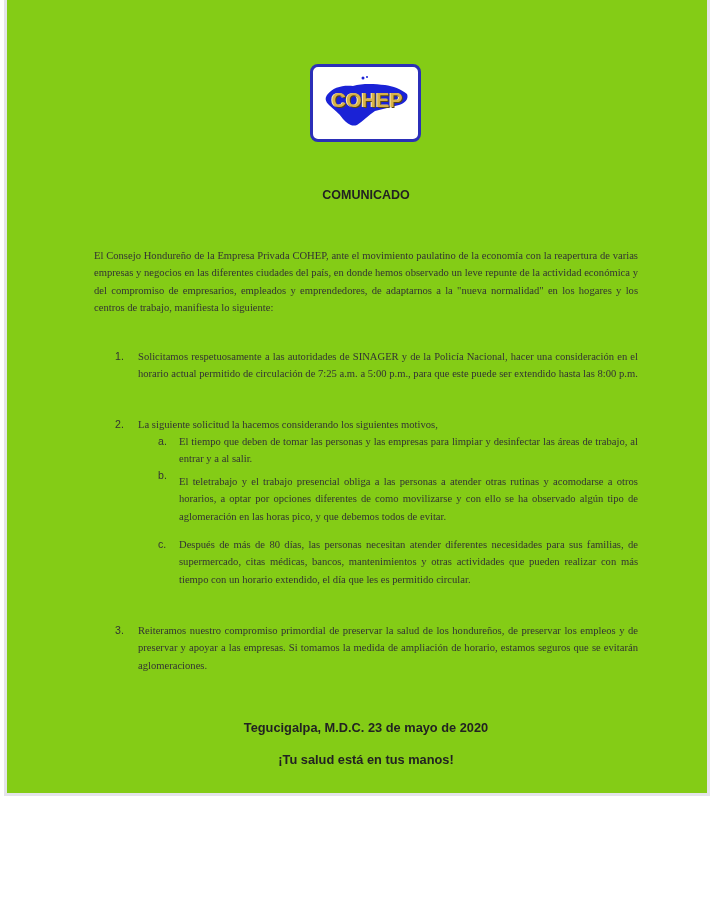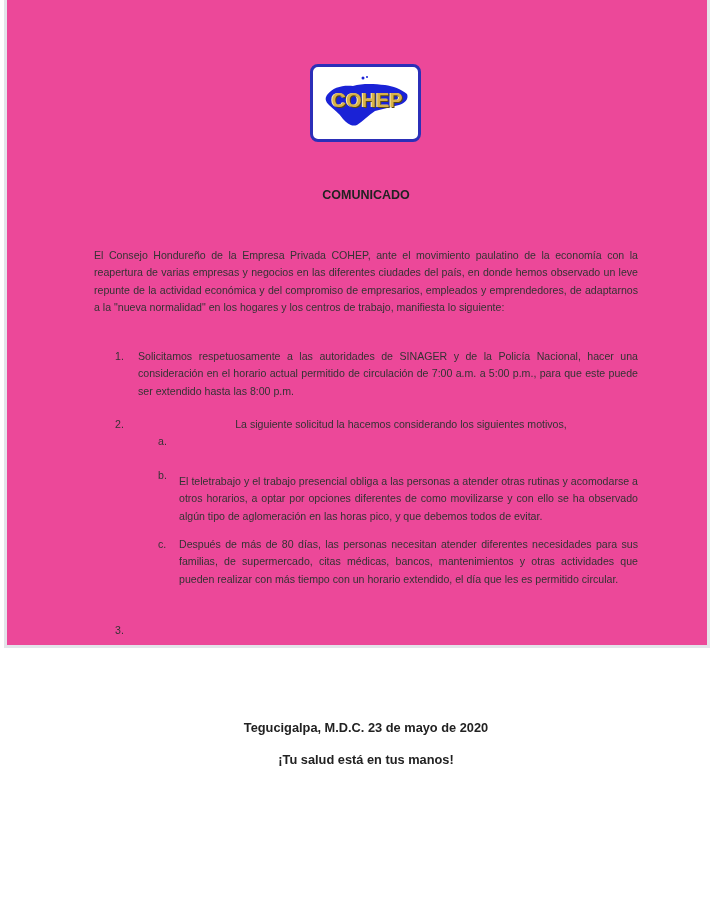--- a/index.html
+++ b/index.html
@@ -1,22 +1,22 @@
 <!DOCTYPE html>
 <html><head>
 <meta charset="utf-8">
 <style>
   html, body { margin: 0; padding: 0; }
   body {
     width: 718px; height: 900px; background: #ffffff; overflow: hidden;
     font-family: "Liberation Sans", sans-serif; position: relative;
   }
   .page-frame {
-    position: absolute; left: 4px; top: 0; width: 706px; height: 648px;
-    background: #ec4899;
+    position: absolute; left: 4px; top: 0; width: 706px; height: 796px;
+    background: #84cc16;
     border-left: 3px solid #e4e4ea;
     border-right: 3px solid #e4e4ea;
     border-bottom: 3px solid #e4e4ea;
     box-sizing: border-box;
   }
   .logo {
     position: absolute; left: 303px; top: 64px; width: 111px; height: 78px;
     border: 3px solid #2b2fb8; border-radius: 8px; box-sizing: border-box;
     background: #ffffff;
   }
@@ -26,26 +26,26 @@
     font-family: "Liberation Sans", sans-serif; font-weight: bold; font-size: 20px;
     color: #d8b24a; letter-spacing: 0px;
     text-shadow: 1px 1px 0 #5a4a10, -1px 0 0 #fff3b0;
   }
   .title {
     position: absolute; left: 0; width: 718px; top: 188px; text-align: center;
     font-weight: bold; font-size: 12.5px; color: #222;
   }
   .text {
     position: absolute; font-size: 10.6px; line-height: 17.3px; color: #333;
-    text-align: justify; font-family: Liberation Sans, sans-serif;
+    text-align: justify; font-family: Liberation Serif, serif;
   }
   .intro { left: 87px; top: 247px; width: 544px; }
   .num { position: absolute; font-size: 10.6px; color: #333; line-height: 17.3px; }
   .item1 { left: 131px; top: 348px; width: 500px; }
-  .item2 { left: 144px; top: 416px; width: 500px; text-align: center; }
+  .item2 { left: 131px; top: 416px; width: 500px; text-align: left; }
   .sub { left: 172px; width: 459px; }
   .suba { top: 433px; }
   .subb { top: 467px; margin-top: 6px; }
   .subc { top: 536px; }
   .item3 { left: 131px; top: 622px; width: 500px; }
   .closing {
     position: absolute; left: 0; width: 718px; text-align: center;
     font-weight: bold; font-size: 12.8px; color: #222;
   }
 </style>
@@ -61,30 +61,32 @@
       <circle cx="54" cy="10" r="1" fill="#1a22d6"></circle>
     </svg>
     <div class="logo-text">COHEP</div>
   </div>
 
   <div class="title">COMUNICADO</div>
 
   <div class="text intro">El Consejo Hondureño de la Empresa Privada COHEP, ante el movimiento paulatino de la economía con la reapertura de varias empresas y negocios en las diferentes ciudades del país, en donde hemos observado un leve repunte de la actividad económica y del compromiso de empresarios, empleados y emprendedores, de adaptarnos a la "nueva normalidad" en los hogares y los centros de trabajo, manifiesta lo siguiente:</div>
 
   <div class="num" style="left:108px; top:348px;">1.</div>
-  <div class="text item1">Solicitamos respetuosamente a las autoridades de SINAGER y de la Policía Nacional, hacer una consideración en el horario actual permitido de circulación de 7:00 a.m. a 5:00 p.m., para que este puede ser extendido hasta las 8:00 p.m.</div>
+  <div class="text item1">Solicitamos respetuosamente a las autoridades de SINAGER y de la Policía Nacional, hacer una consideración en el horario actual permitido de circulación de 7:25 a.m. a 5:00 p.m., para que este puede ser extendido hasta las 8:00 p.m.</div>
 
   <div class="num" style="left:108px; top:416px;">2.</div>
   <div class="text item2">La siguiente solicitud la hacemos considerando los siguientes motivos,</div>
 
   <div class="num" style="left:151px; top:433px;">a.</div>
+  <div class="text sub suba">El tiempo que deben de tomar las personas y las empresas para limpiar y desinfectar las áreas de trabajo, al entrar y a al salir.</div>
 
   <div class="num" style="left:151px; top:467px;">b.</div>
   <div class="text sub subb">El teletrabajo y el trabajo presencial obliga a las personas a atender otras rutinas y acomodarse a otros horarios, a optar por opciones diferentes de como movilizarse y con ello se ha observado algún tipo de aglomeración en las horas pico, y que debemos todos de evitar.</div>
 
   <div class="num" style="left:151px; top:536px;">c.</div>
   <div class="text sub subc">Después de más de 80 días, las personas necesitan atender diferentes necesidades para sus familias, de supermercado, citas médicas, bancos, mantenimientos y otras actividades que pueden realizar con más tiempo con un horario extendido, el día que les es permitido circular.</div>
 
   <div class="num" style="left:108px; top:622px;">3.</div>
+  <div class="text item3">Reiteramos nuestro compromiso primordial de preservar la salud de los hondureños, de preservar los empleos y de preservar y apoyar a las empresas. Si tomamos la medida de ampliación de horario, estamos seguros que se evitarán aglomeraciones.</div>
 
   <div class="closing" style="top:720px;">Tegucigalpa, M.D.C. 23 de mayo de 2020</div>
   <div class="closing" style="top:752px;">¡Tu salud está en tus manos!</div>
 </div>
 
 </body></html>

